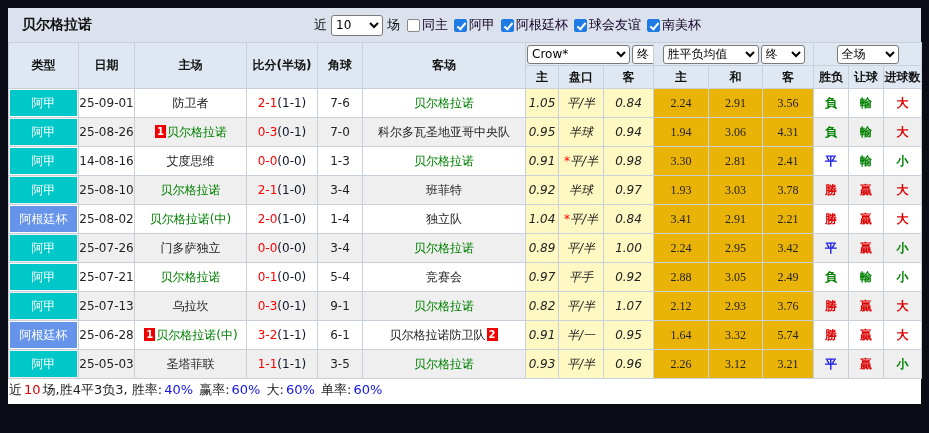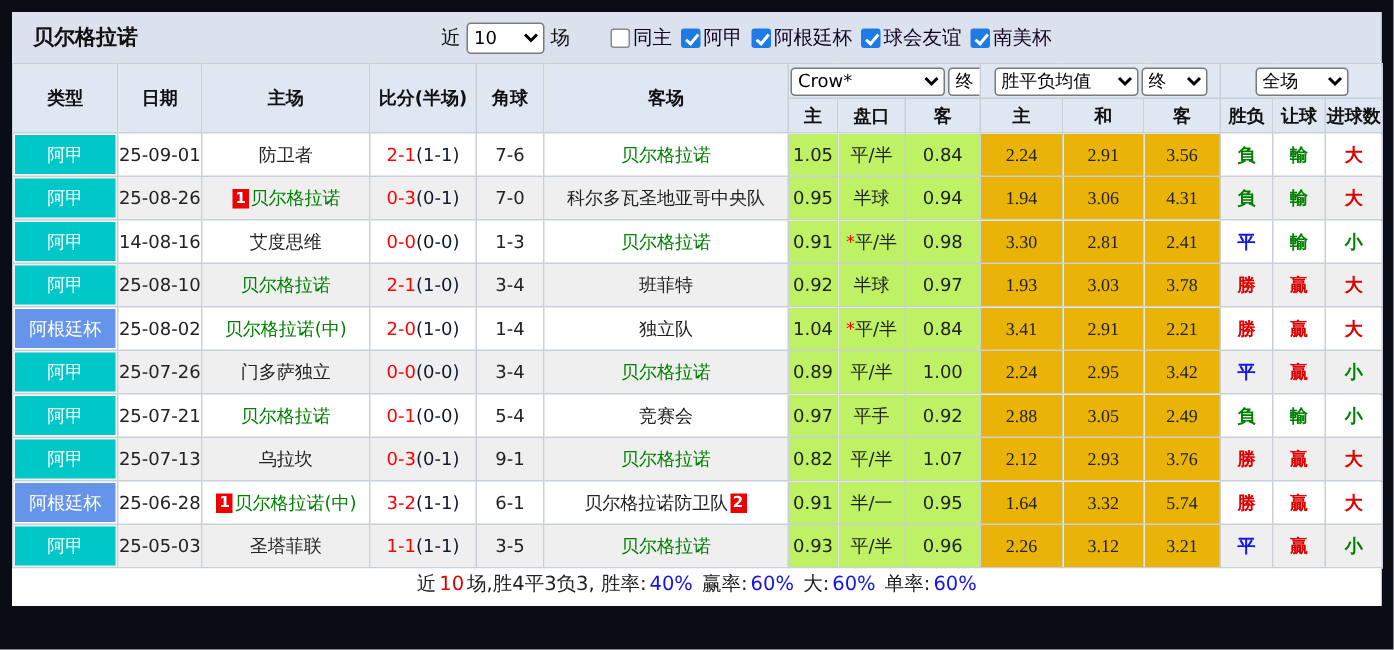--- a/index.html
+++ b/index.html
@@ -43,34 +43,34 @@
     display:inline-block;width:13px;height:13px;border:1px solid #8a8a8a;
     background:#fff;border-radius:2px;vertical-align:-2px;box-sizing:border-box;
     position:relative;margin-right:2px;
   }
   .cb.checked{background:#1e7be4;border-color:#1e7be4;}
   .cb.checked::after{
     content:"";position:absolute;left:4px;top:1px;width:3px;height:7px;
     border:solid #fff;border-width:0 2px 2px 0;transform:rotate(40deg);
   }
   .cb-group{display:flex;align-items:center;margin-left:6px;}
-  .cb-group:first-of-type{margin-left:23px;}
+  .cb-group:first-of-type{margin-left:3px;}
   .cb-group .cb-label{color:#102;}
   
   table{border-collapse:collapse;table-layout:fixed;width:913px;font-size:12px;}
   th,td{
     border:1px solid #c9d0da;text-align:center;padding:0;
     overflow:hidden;white-space:nowrap;
   }
   thead th{background:#dfe7f2;height:22px;font-weight:bold;color:#111;font-size:12px;}
   thead select{height:19px;margin:0 1px;}
   tbody td{height:28px;color:#222;}
   tr.odd td{background:#ffffff;}
   tr.even td{background:#efefef;}
-  tbody td.col-odds{background:#bef264;}
+  tbody td.col-odds{background:#fef9c3;font-style:italic;}
   tbody td.col-mean{background:#eab308;font-family:Liberation Serif, serif;}
   .league-badge{
     display:block;margin:1px;height:26px;line-height:26px;color:#fff;font-size:12px;
   }
   .league-cyan{background:#00c8c8;}
   .league-blue{background:#6694ea;}
   .team-green{color:#008000;}
   .team-black{color:#222;}
   .score-full{color:#ff0000;}
   .score-half{color:#0f172a;}
@@ -80,21 +80,21 @@
     width:11px;height:13px;line-height:13px;text-align:center;
     vertical-align:1px;margin:0 1px;font-weight:bold;
   }
   .res{font-weight:bold;}
   .c-red{color:#dd0000;}
   .c-green{color:#008000;}
   .c-blue{color:#1414e6;}
   .c-black{color:#222;}
   
   .summary{
-    height:25px;line-height:21px;text-align:center;font-size:13px;background:#fff;color:#222;
+    height:25px;line-height:21px;font-size:13px;background:#fff;color:#222;
   }
   .summary span{margin:0 1px;}
 </style>
 </head>
 <body>
 
 <div class="frame">
 
 
   <div class="filterbar">

